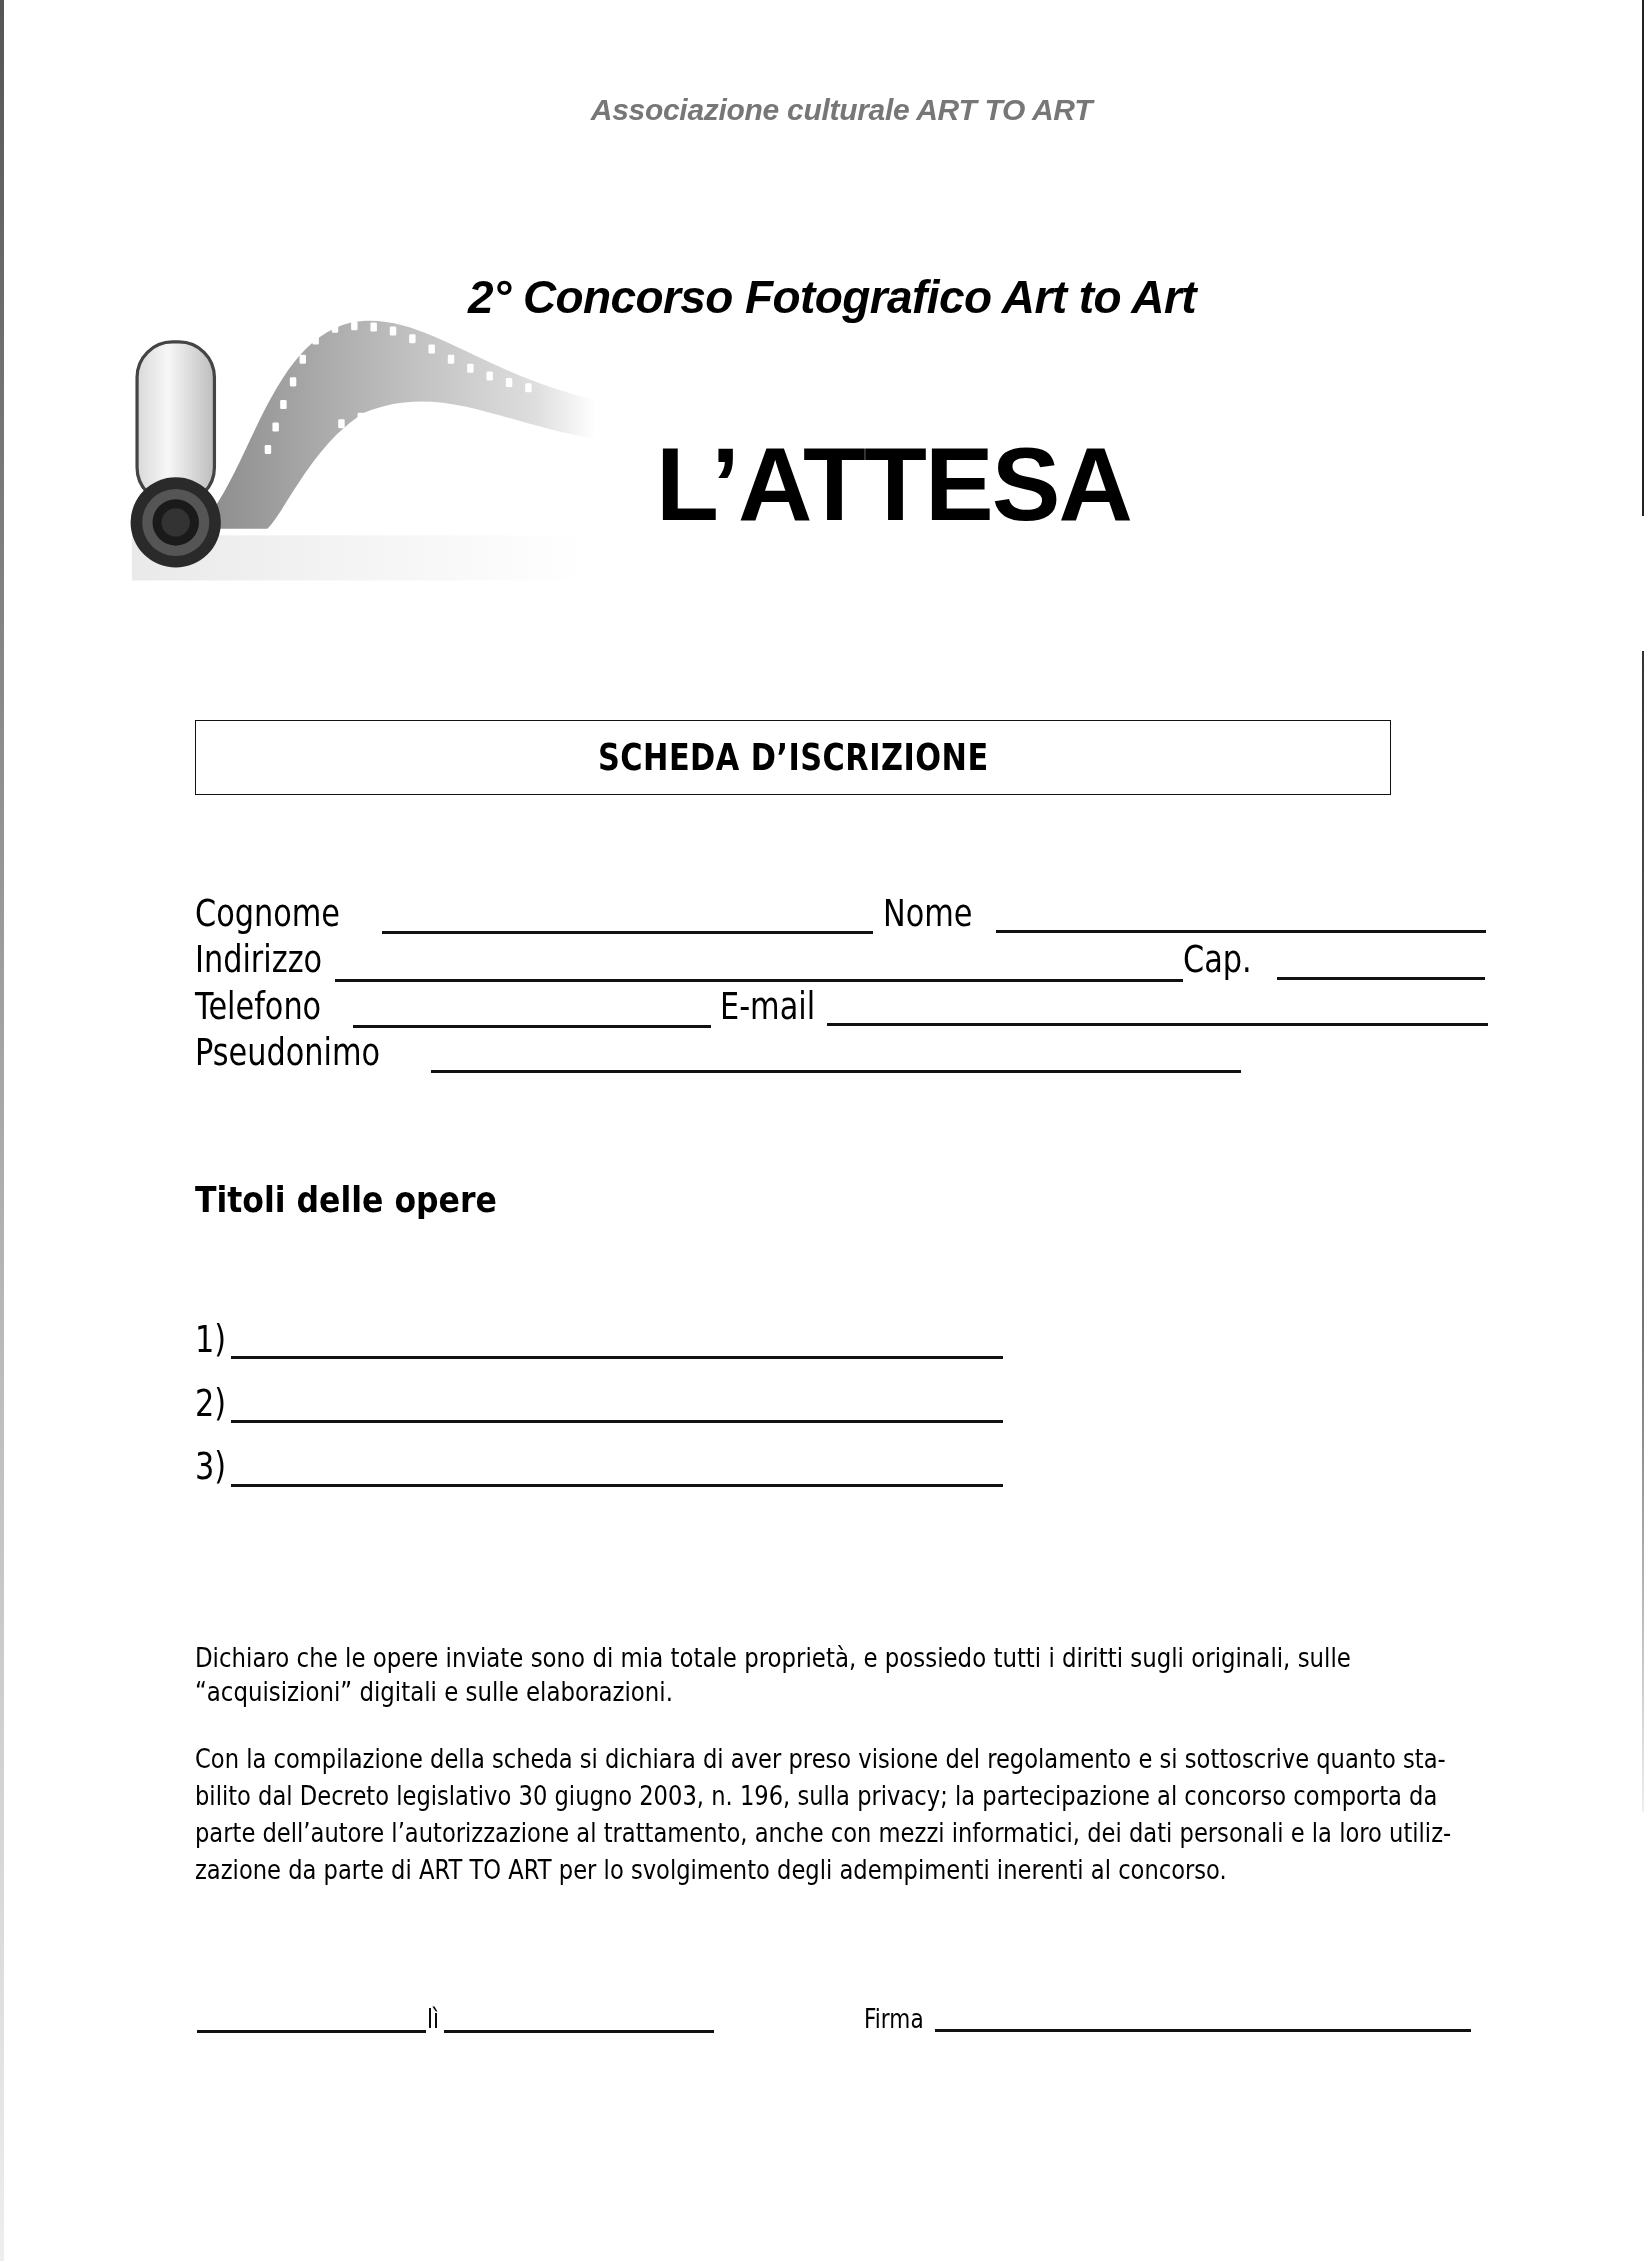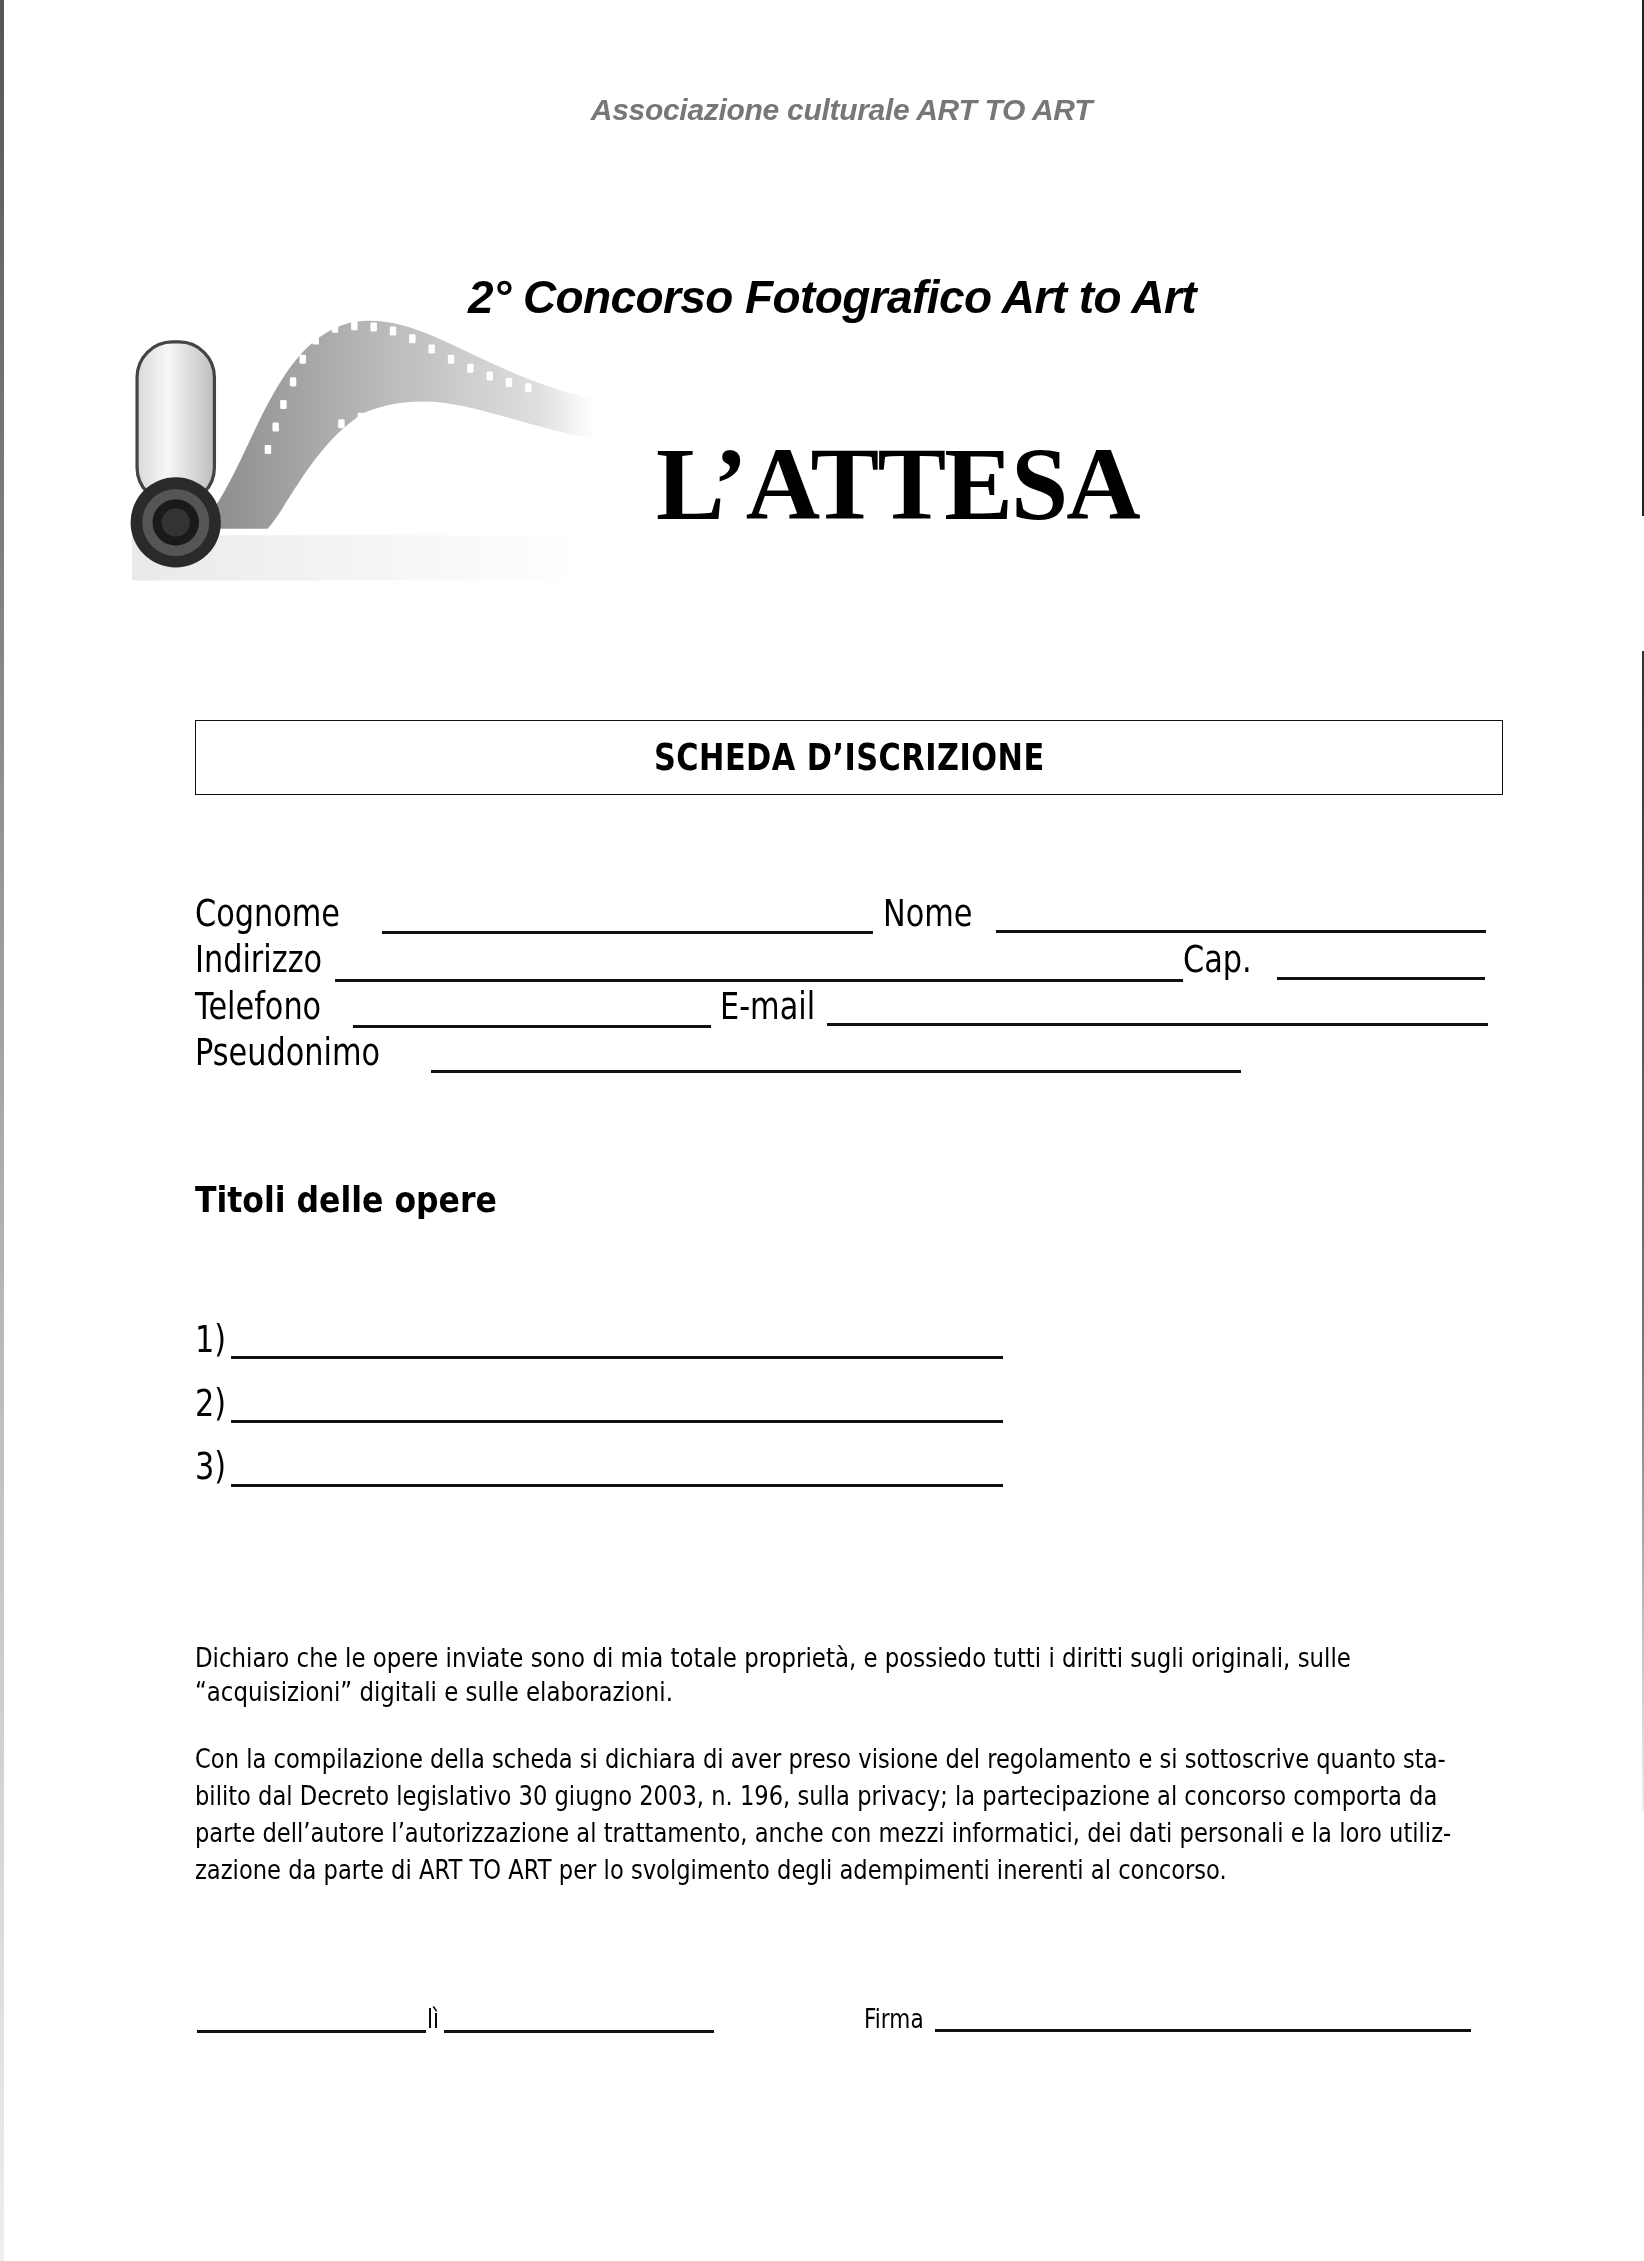--- a/index.html
+++ b/index.html
@@ -24,28 +24,28 @@
       font-family: "Liberation Sans", sans-serif; font-weight: bold; font-style: italic;
       font-size: 30px; color: #777777; letter-spacing: -0.3px;
     }
     .contest {
       position: absolute; top: 270px; left: 0; width: 1664px; text-align: center;
       font-family: "Liberation Sans", sans-serif; font-weight: bold; font-style: italic;
       font-size: 46px; color: #000; letter-spacing: -0.6px;
     }
     .theme {
       position: absolute; top: 433px; left: 656px;
-      font-family: Liberation Serif, serif; font-weight: bold;
+      font-family: Liberation Sans, sans-serif; font-weight: bold;
       font-size: 103px; line-height: 1; color: #000; letter-spacing: -1.9px;
     }
     .film-art {
       position: absolute; left: 119px; top: 316px; width: 490px; height: 271px;
     }
     .title-box {
-      position: absolute; left: 195px; top: 720px; width: 1308px; height: 75px;
+      position: absolute; left: 195px; top: 720px; width: 1196px; height: 75px;
       border: 1.9px solid #111; box-sizing: border-box;
       display: flex; align-items: center; justify-content: center;
     }
     .title-box span {
       font-family: "DejaVu Sans", sans-serif; font-weight: bold; font-size: 37px;
       transform: scaleX(0.82); display: inline-block; letter-spacing: 0.6px;
     }
     .lbl {
       position: absolute; font-family: "DejaVu Sans", sans-serif; font-size: 37px;
       line-height: 1; transform-origin: left bottom; transform: scaleX(0.82);

